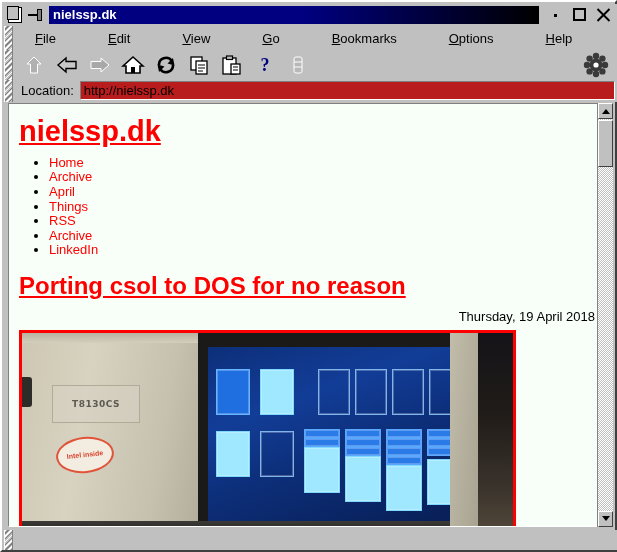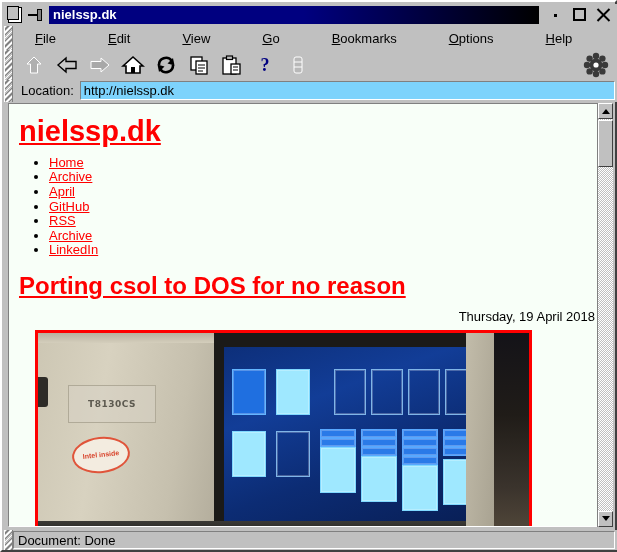--- a/index.html
+++ b/index.html
@@ -105,21 +105,21 @@
 
   
   .locbar{
     position:absolute;left:2px;top:78px;width:613px;height:22px;
     display:flex;align-items:stretch;background:#c0c0c0;
   }
   .loc-label{
     display:flex;align-items:center;padding:0 6px 2px 8px;font-size:13px;color:#000;
   }
   .loc-input{
-    flex:1 1 auto;margin:1px 2px 2px 0;background:#7dd3fc;color:#000;
+    flex:1 1 auto;margin:1px 2px 2px 0;background:#b91c1c;color:#000;
     font-size:13px;line-height:18px;padding-left:3px;
     border-top:1px solid #808080;border-left:1px solid #808080;
     border-right:1px solid #ffffff;border-bottom:1px solid #ffffff;
     box-sizing:border-box;overflow:hidden;white-space:nowrap;
   }
 
   
   .content-frame{
     position:absolute;left:6px;top:101px;width:605px;height:424px;
     border-top:1px solid #808080;border-left:1px solid #808080;
@@ -135,31 +135,31 @@
     margin:12px 0 0 10px;font-size:29px;font-weight:bold;color:#ff0000;
     text-decoration:underline;display:inline-block;cursor:pointer;line-height:1.1;
   }
   ul.nav{
     margin:8px 0 0 0;padding-left:40px;list-style:disc;
   }
   ul.nav li{
     color:#000000;font-size:13px;line-height:14.6px;margin:0;padding:0;
   }
   ul.nav li a{
-    color:#ff0000;text-decoration:underline;font-size:13px;cursor:pointer;
+    color:#ff0000;font-size:13px;cursor:pointer;
   }
   .post-title{
     margin:14px 0 0 10px;font-size:24px;font-weight:bold;color:#ff0000;
     text-decoration:underline;display:inline-block;cursor:pointer;line-height:1.15;
   }
   .post-date{
     margin:9px 0 0 12px;font-size:13px;color:#000000;text-align:right;
   }
   .post-figure{
-    margin:6px 0 0 26px;width:497px;height:auto;
+    margin:6px 0 0 10px;width:497px;height:auto;
     border:3px solid #ff0000;box-sizing:border-box;display:block;
     background:#000000;position:relative;overflow:hidden;
   }
   .photo{
     position:relative;width:491px;height:205px;display:block;overflow:hidden;
     background:#0a0a10;
   }
   
   .lap-left{
     position:absolute;left:0;top:6px;width:176px;height:199px;
@@ -376,21 +376,21 @@
 
   <div class="content-frame">
     <div class="page">
 
       <a class="site-title">nielssp.dk</a>
 
       <ul class="nav">
         <li><a>Home</a></li>
         <li><a>Archive</a></li>
         <li><a>April</a></li>
-        <li><a>GitHub</a></li>
+        <li><a>Things</a></li>
         <li><a>RSS</a></li>
         <li><a>Archive</a></li>
         <li><a>LinkedIn</a></li>
       </ul>
 
       <div><a class="post-title">Porting csol to DOS for no reason</a></div>
       <div class="post-date">Thursday, 19 April 2018</div>
 
       <div class="post-figure">
         <div class="photo">
@@ -443,16 +443,15 @@
         <div class="sb-arrow"></div>
       </div>
     <div class="sb-thumb"></div>
     <div class="sb-btn sb-down">
         <div class="sb-arrow"></div>
       </div>
   </div>
 
   <div class="statusbar">
     <div class="grip"></div>
-    <div class="status-text">Document: Done</div>
   </div>
 
 </div>
 
 </body></html>

